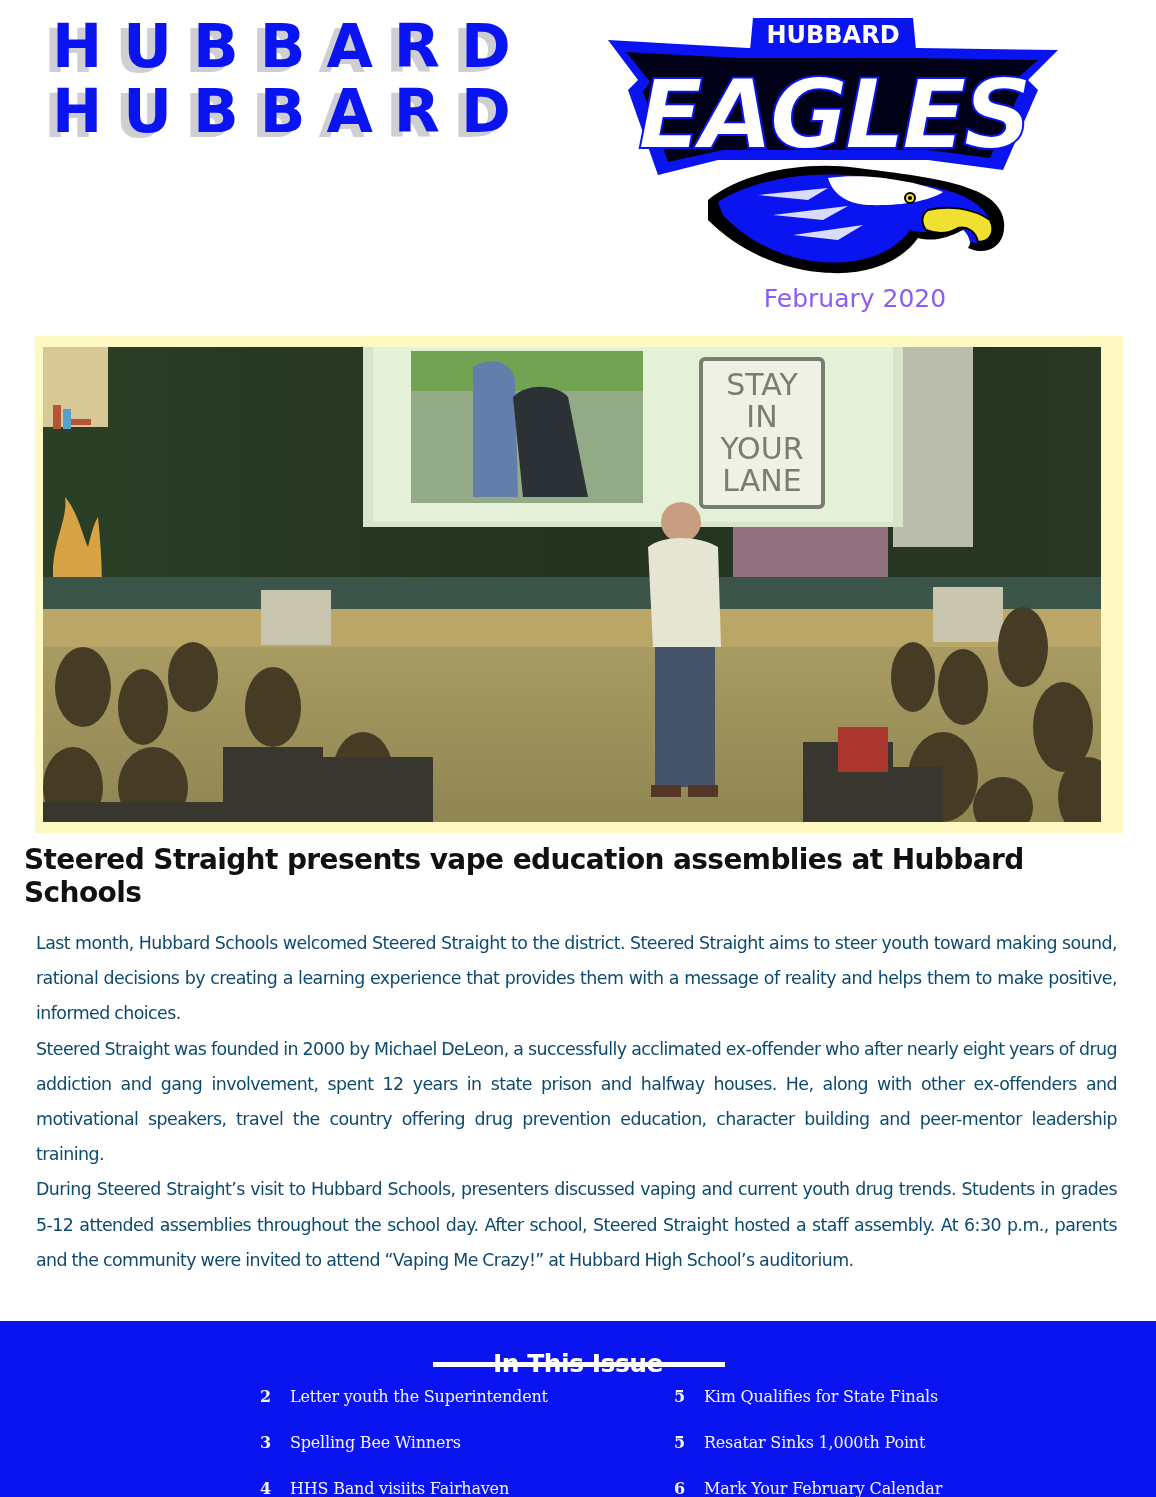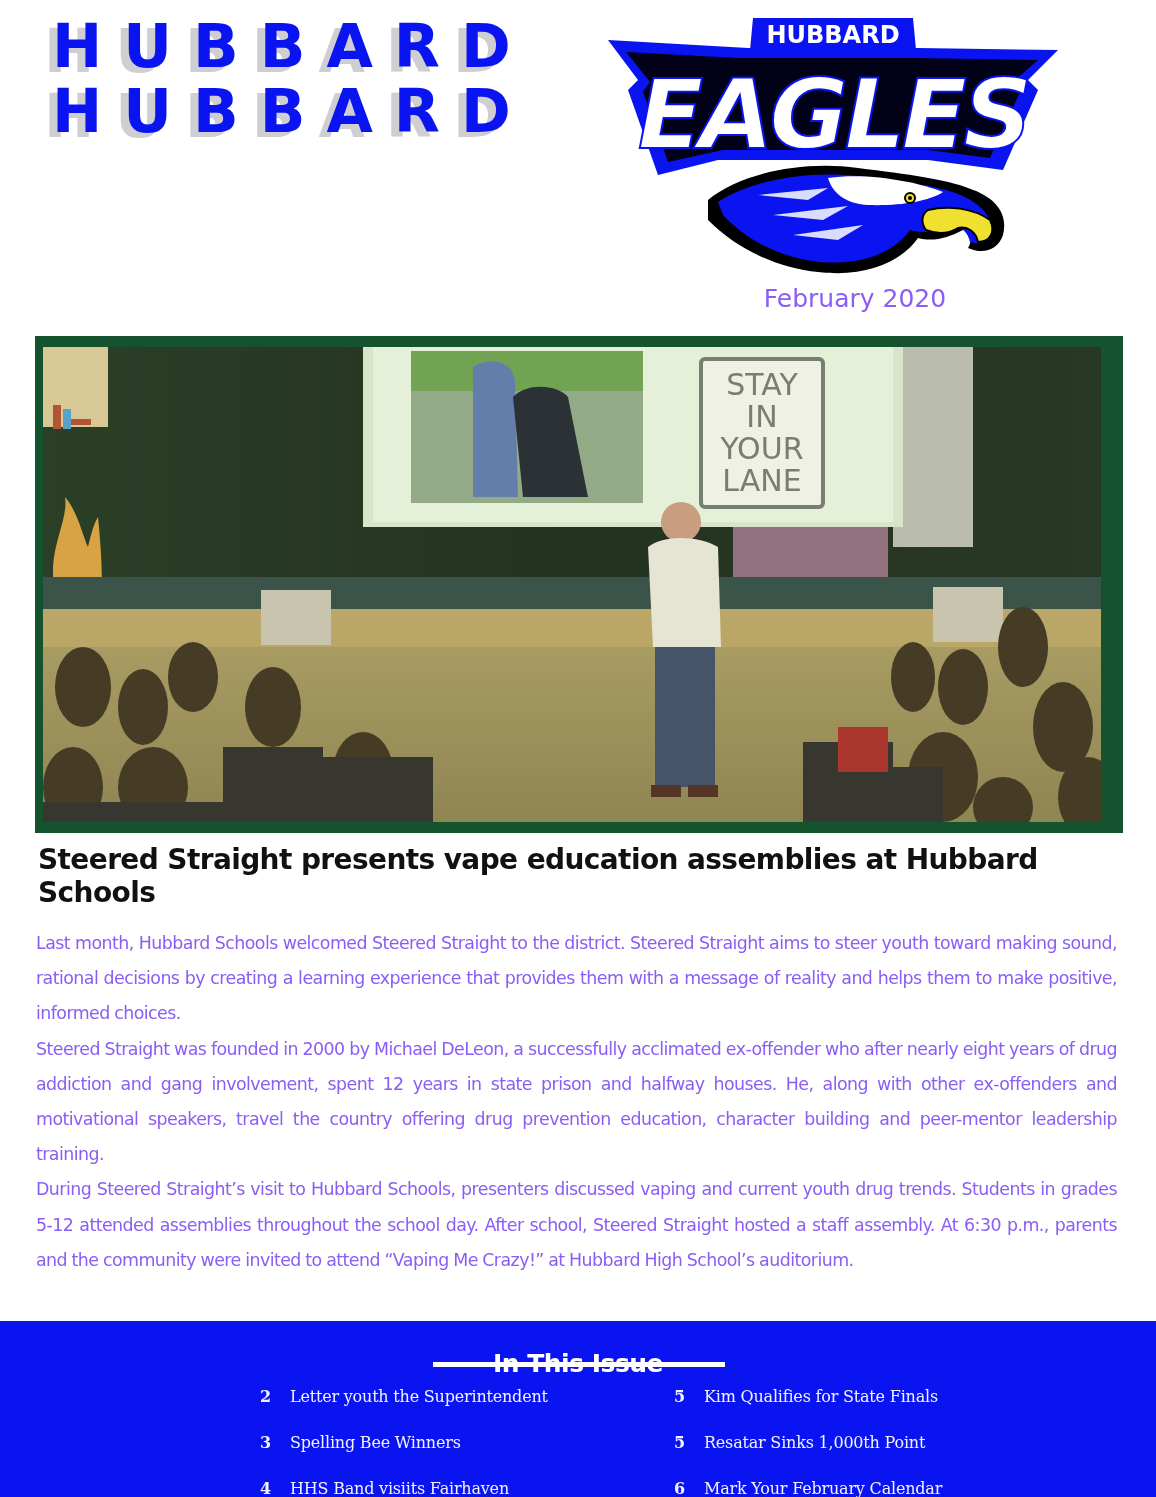--- a/index.html
+++ b/index.html
@@ -24,34 +24,34 @@
   
   .logo { position: absolute; left: 598px; top: 10px; width: 470px; height: 275px; }
   .date {
     position: absolute; left: 700px; top: 284px; width: 310px; text-align: center;
     font-family: "DejaVu Sans", sans-serif; font-size: 25px; color: #8b5cf6;
   }
 
   
   .photo-frame {
     position: absolute; left: 35px; top: 336px; width: 1088px; height: 497px;
-    background: #14532d; padding: 11px 22px 11px 8px;
+    background: #fef9c3; padding: 11px 22px 11px 8px;
   }
   .photo { position: relative; width: 100%; height: 100%; overflow: hidden; background: #1c2b1a; }
 
   
   .headline {
-    position: absolute; left: 38px; top: 843px; width: 1090px;
+    position: absolute; left: 24px; top: 843px; width: 1090px;
     font-family: "DejaVu Sans", sans-serif; font-weight: bold; font-size: 28px;
     line-height: 33px; color: #111; letter-spacing: -0.6px;
   }
   .body-text {
     position: absolute; left: 36px; top: 926px; width: 1081px;
     font-family: "DejaVu Sans", sans-serif; font-size: 17.4px; line-height: 35.2px;
-    color: #8b5cf6; text-align: justify; letter-spacing: -0.55px; word-spacing: -0.5px;
+    color: #0c4a6e; text-align: justify; letter-spacing: -0.55px; word-spacing: -0.5px;
   }
   .body-text p { margin: 0; }
 
   
   .issue-band {
     position: absolute; left: 0; top: 1321px; width: 1156px; height: 176px; background: #0a14f0;
   }
   .issue-title {
     position: absolute; left: 0; width: 1156px; top: 10px; text-align: center;
     font-family: "DejaVu Sans", sans-serif; font-weight: bold; font-size: 25px; color: #fff;

